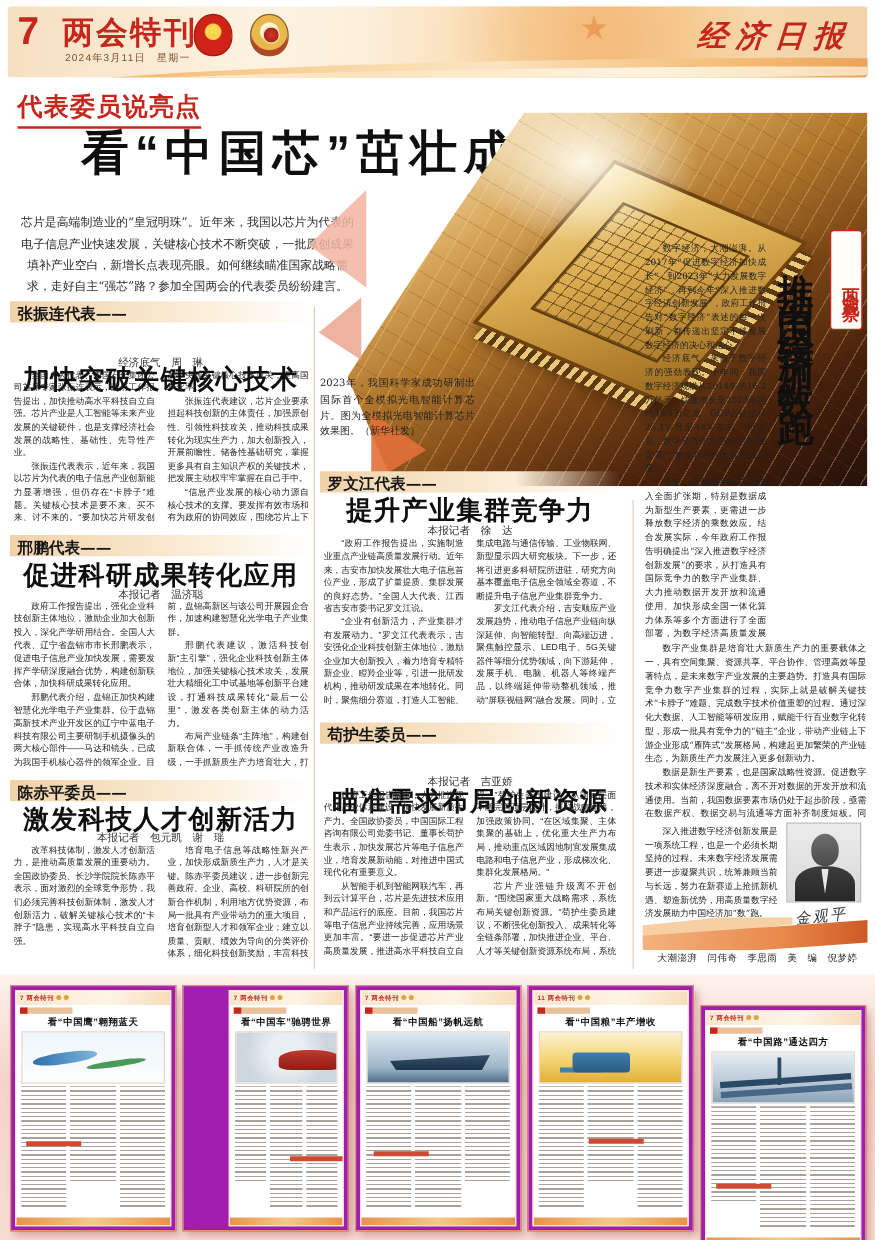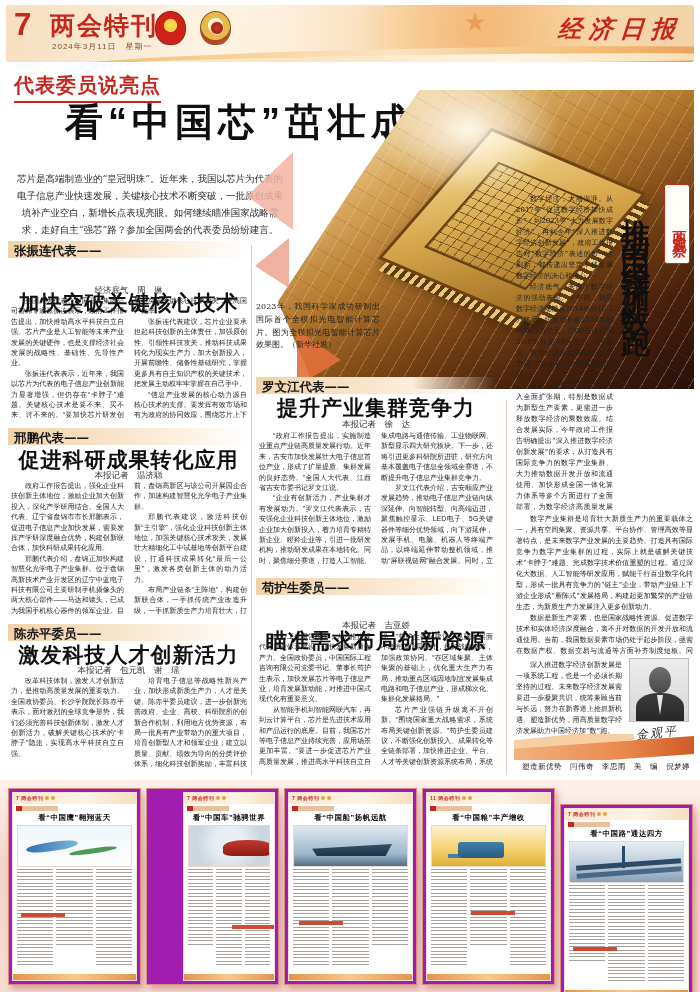--- a/index.html
+++ b/index.html
@@ -247,21 +247,21 @@
     </div>
   <div class="portrait">
     <span class="head"></span>
     <span class="torso"></span>
   </div>
   <div class="signature">金观平</div>
   <div class="obs-deco">
       <i class="d2"></i>
       <i class="d1"></i>
     </div>
-  <div class="editors-line">塑造新优势　闫伟奇　李思雨　美　编　倪梦婷</div>
+  <div class="editors-line">大潮澎湃　闫伟奇　李思雨　美　编　倪梦婷</div>
 
   <div class="thumb-strip-bg"></div>
 
   <div class="thumb t1" style="left:8px;">
     <div class="inner">
       <div class="mini-head"><b>7</b><span>两会特刊</span><span class="dot"></span><span class="dot"></span></div>
       <div class="mini-kicker"></div>
       <div class="mini-headline">看“中国鹰”翱翔蓝天</div>
       <div class="mini-img"></div>
       <div class="mini-cols">

